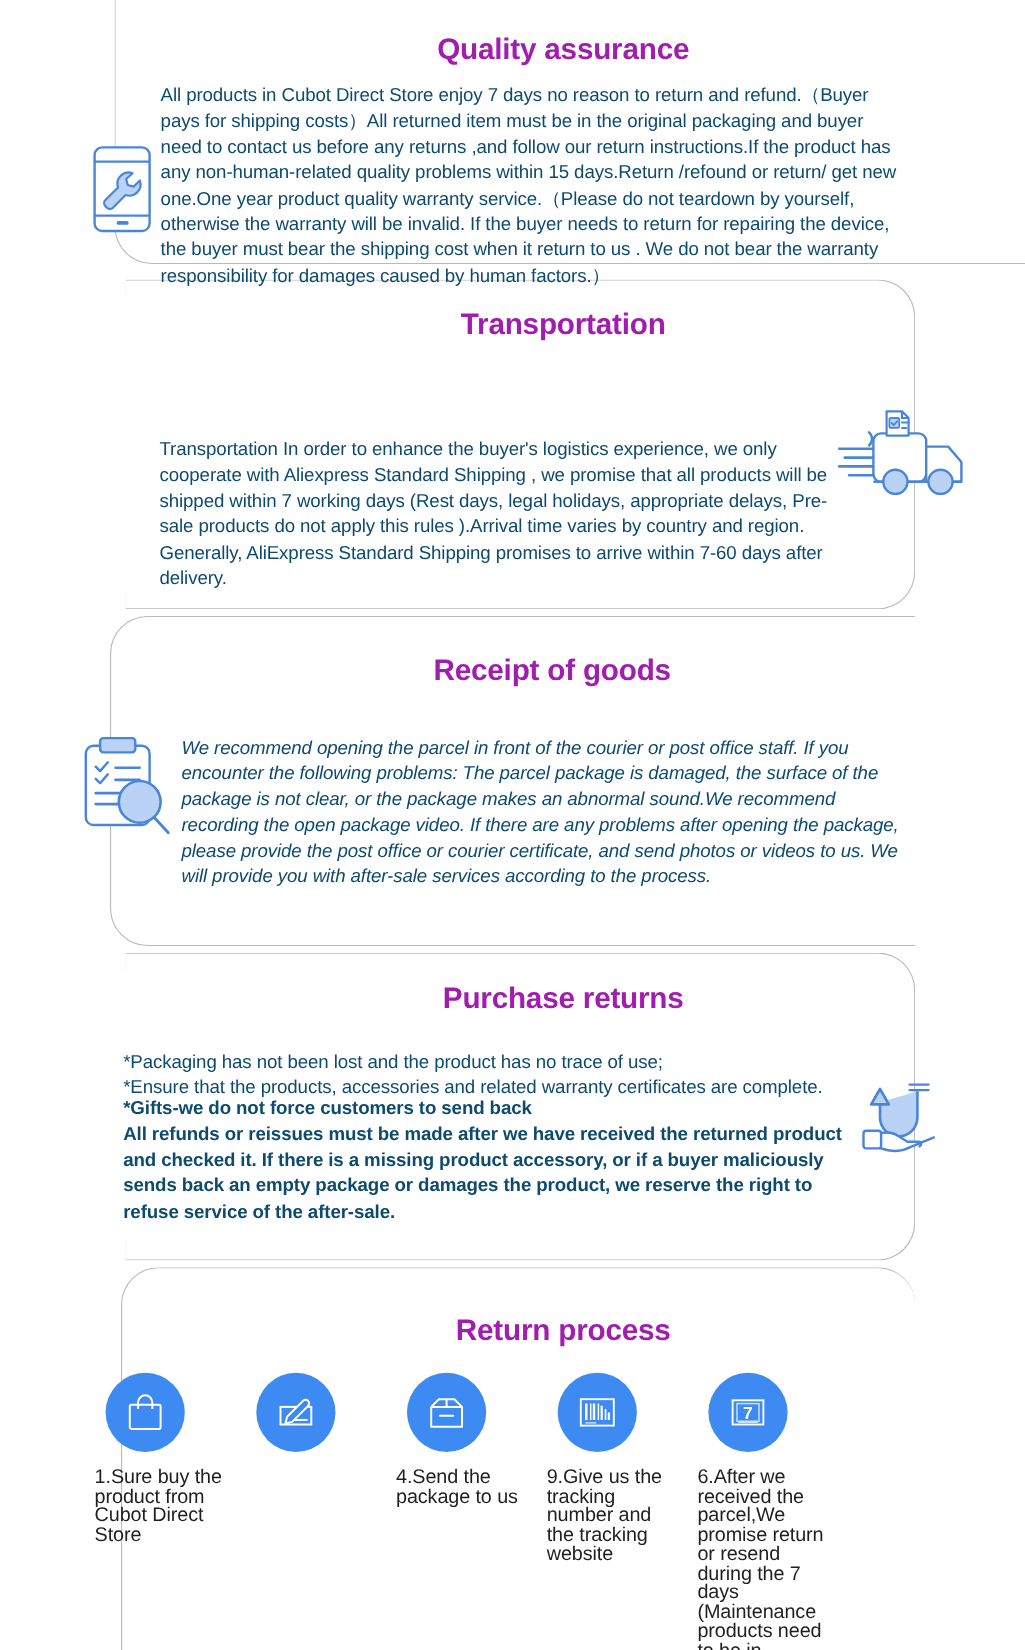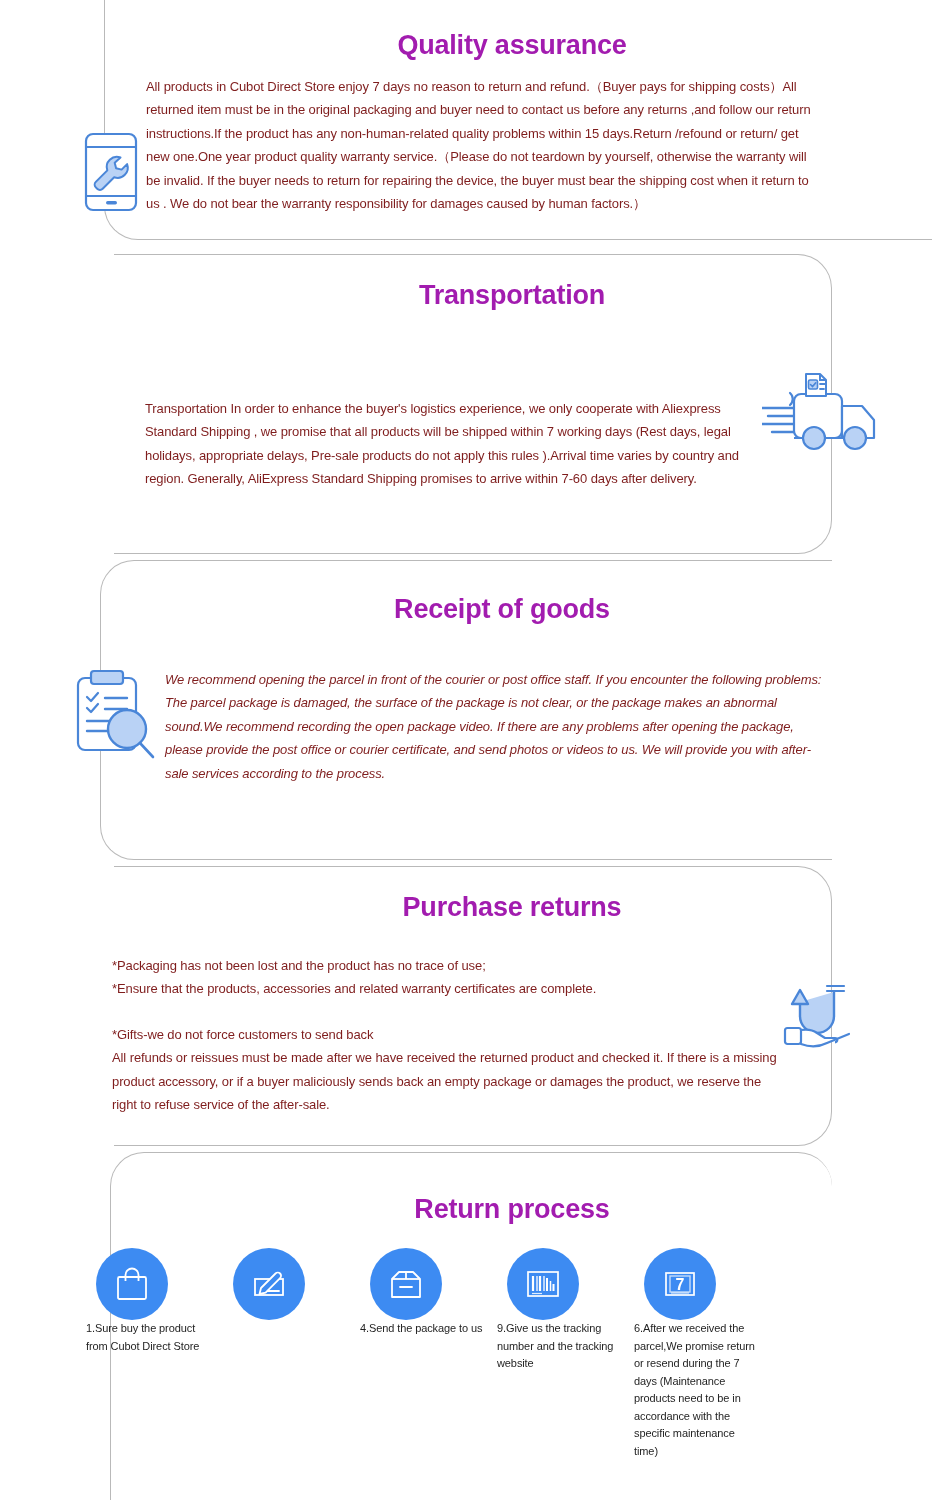--- a/index.html
+++ b/index.html
@@ -110,31 +110,31 @@
   }
   .h-quality { top: 30px; }
   .h-transport { top: 280px; }
   .h-receipt { top: 594px; left: -10px; }
   .h-purchase { top: 892px; }
   .h-return { top: 1194px; }
 
   
   .para {
     position: absolute;
-    font-size: 13px;
+    font-size: 17px;
     line-height: 23.4px;
-    color: #7f1d1d;
+    color: #0c4a6e;
     letter-spacing: -0.1px;
   }
   .p-quality { left: 146px; top: 75px; width: 678px; }
   .p-transport { left: 145px; top: 364px; width: 612px; margin-top: 33px; }
   .p-receipt { left: 165px; top: 668px; width: 662px; font-style: italic; }
 
   .p-purchase-a { left: 112px; top: 942px; width: 700px; margin-top: 12px; }
-  .p-purchase-b { left: 112px; top: 1023px; width: 665px; }
+  .p-purchase-b { left: 112px; top: 996px; width: 665px; font-weight: bold; }
 
   
   .deco-icon {
     position: absolute;
   }
   .icon-phone-wrench { left: 82px; top: 130px; }
   .icon-truck { left: 762px; top: 368px; }
   .icon-clipboard { left: 72px; top: 666px; }
   .icon-hand-return { left: 782px; top: 980px; }
 
@@ -157,21 +157,22 @@
     width: 72px;
     height: 72px;
     border-radius: 50%;
     background: #3d8bf2;
     display: flex;
     align-items: center;
     justify-content: center;
     margin-left: 10px;
   }
   .step-label {
-    font-size: 11px;
+    margin-top: 14px;
+    font-size: 18px;
     line-height: 17.5px;
     color: #1f1f1f;
     letter-spacing: -0.1px;
     width: 124px;
   }
   .step:nth-child(6) .step-label { width: 132px; }
 </style>
 </head>
 <body>
 

